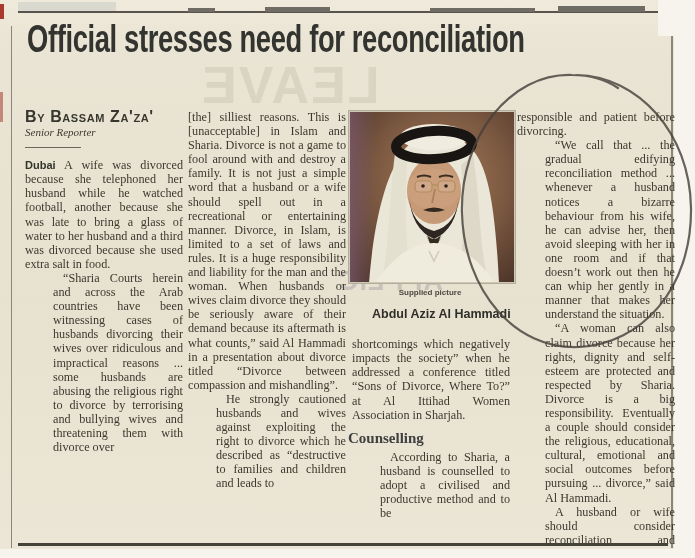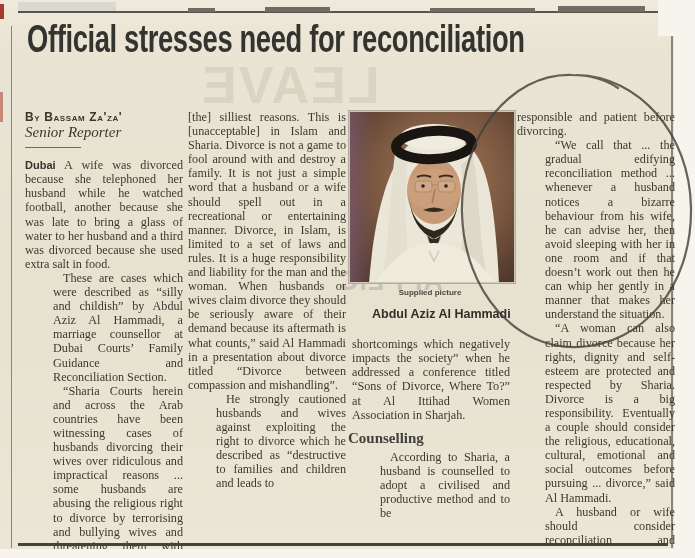--- a/index.html
+++ b/index.html
@@ -45,22 +45,22 @@
     position:absolute;top:110px;width:158px;
     font-size:12.2px;line-height:14.1px;color:#3b392f;
     text-align:justify;
   }
   #col1{left:25px;}
   #col2{left:188px;}
   #col3{left:348px;width:166px;}
   #col4{left:517px;}
   .col p{margin:0;}
   .col p.ind{text-indent:10px;padding-left:28px;}
-  .byline{font-family:"Liberation Sans",sans-serif;font-size:12px;font-variant:small-caps;letter-spacing:.6px;color:#38372f;font-weight:bold;}
-  .byline-title{font-style:italic;font-size:15px;color:#3b392f;margin-top:1px;}
+  .byline{font-family:"Liberation Sans",sans-serif;font-size:16px;font-variant:small-caps;letter-spacing:.6px;color:#38372f;font-weight:bold;}
+  .byline-title{font-style:italic;font-size:11px;color:#3b392f;margin-top:1px;}
   .byline-rule{width:56px;height:1px;background:#6b695f;margin:8px 0 10px 0;}
   .dateline{font-family:"Liberation Sans",sans-serif;font-weight:bold;font-size:11px;color:#33322c;}
   .subhead2{font-weight:bold;font-size:15px;color:#404040;margin:9px 0 5px 0 !important;text-align:left;}
   
   #photoWrap{position:relative;width:166px;height:172px;margin-top:0;
     border:1px solid #b3ae9c;background:#6a4b36;box-shadow:0 0 0 1px #ddd8c8 inset;}
   #photoWrap svg{display:block;}
   #photoCredit{
     text-align:center;font-family:"Liberation Sans",sans-serif;font-size:8px;
     font-weight:bold;color:#4a4840;margin:2px 2px 0 0;
@@ -97,21 +97,20 @@
   <div id="ghost1" class="ghost">LEAVE</div>
   <div id="ghost2" class="ghost">APPLIC</div>
 
   <div id="headline">Official stresses need for reconciliation</div>
 
   <div id="col1" class="col">
     <div class="byline">By Bassam Za'za'</div>
     <div class="byline-title">Senior Reporter</div>
     <div class="byline-rule"></div>
     <p><span class="dateline">Dubai</span> <span>A wife was divorced because she telephoned her husband while he watched football, another because she was late to bring a glass of water to her husband and a third was divorced because she used extra salt in food.</span></p>
-    <p class="ind">These are cases which were described as “silly and childish” by Abdul Aziz Al Hammadi, a marriage counsellor at Dubai Courts’ Family Guidance and Reconciliation Section.</p>
     <p class="ind">“Sharia Courts herein and across the Arab countries have been witnessing cases of husbands divorcing their wives over ridiculous and impractical reasons ... some husbands are abusing the religious right to divorce by terrorising and bullying wives and threatening them with divorce over</p>
   </div>
 
   <div id="col2" class="col">
     <p>[the] silliest reasons. This is [unacceptable] in Islam and Sharia. Divorce is not a game to fool around with and destroy a family. It is not just a simple word that a husband or a wife should spell out in a recreational or entertaining manner. Divorce, in Islam, is limited to a set of laws and rules. It is a huge responsibility and liability for the man and the woman. When husbands or wives claim divorce they should be seriously aware of their demand because its aftermath is what counts,” said Al Hammadi in a presentation about divorce titled “Divorce between compassion and mishandling”.</p>
     <p class="ind">He strongly cautioned husbands and wives against exploiting the right to divorce which he described as “destructive to families and children and leads to</p>
   </div>
 
   <div id="col3" class="col">
     <div id="photoWrap">

